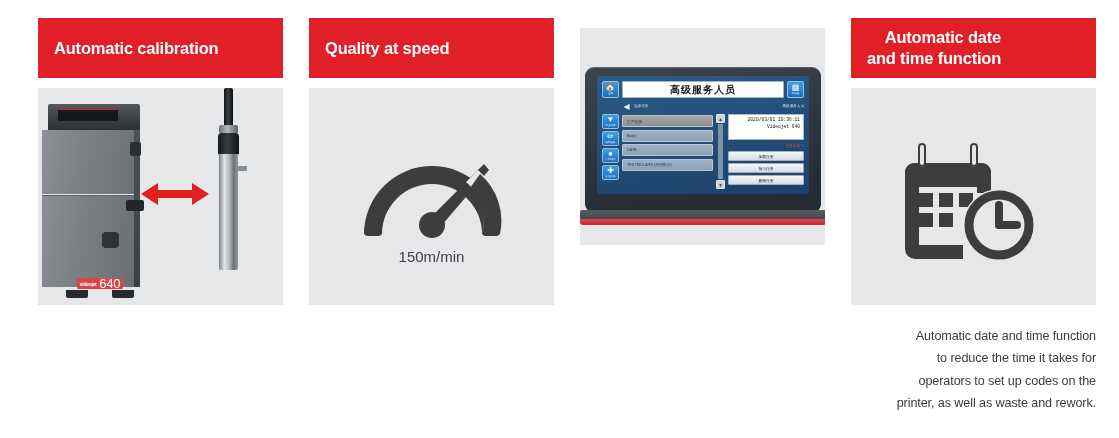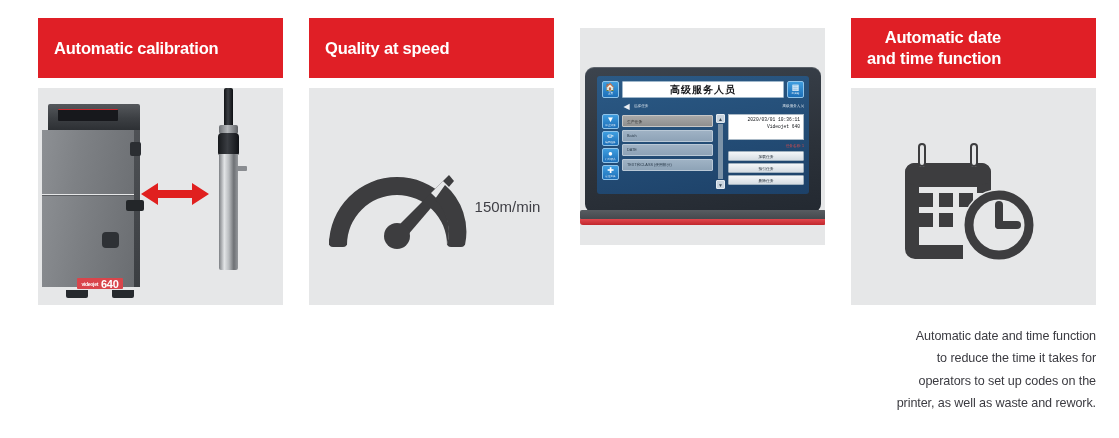--- a/index.html
+++ b/index.html
@@ -107,21 +107,21 @@
     position: absolute; left: 60px; top: 128px; width: 17px; height: 16px;
     background: #2e3135; border-radius: 4px;
   }
   .logo {
     position: absolute; left: 35px; top: 174px;
     width: 46px; height: 11px;
     background: #d9454b; border-radius: 1px;
     display: flex; align-items: center; justify-content: center; gap: 3px;
   }
   .logo .lg-brand { color:#fff; font-size:5px; font-weight:bold; letter-spacing:-0.3px;}
-  .logo .lg-model { color:#fff; font-size:11px; font-weight:bold; letter-spacing:-0.3px;}
+  .logo .lg-model { color:#fff; font-size:13px; font-weight:normal; letter-spacing:-0.3px;}
   .foot {
     position: absolute; left: 24px; top: 186px; width: 22px; height: 8px;
     background: #26292d; border-radius: 0 0 2px 2px;
   }
   .foot.r { left: 70px; }
 
   
   .head { position: absolute; left: 168px; top: 0; width: 46px; height: 200px; }
   .head-cable {
     position: absolute; left: 18px; top: 0; width: 9px; height: 40px;
@@ -147,21 +147,21 @@
     position: absolute; left: 31px; top: 78px; width: 10px; height: 5px;
     background: #8a8d91; border-radius: 1px;
   }
 
   
   .dbl-arrow { position: absolute; left: 103px; top: 93px; width: 68px; height: 26px; }
 
   
   .gauge-wrap {
     position: absolute; inset: 0;
-    display: flex; 
+    display: flex; flex-direction: column;
     align-items: center; justify-content: center; gap: 4px; margin-top: 20px;
   }
   .gauge-label { color: #3f3f45; font-size: 15px; }
 
   
   .hmi-stage { position: absolute; inset: 0; }
   .hmi-bezel {
     position: absolute; left: 5px; top: 39px; width: 236px; height: 146px;
     background: linear-gradient(170deg,#3c444e 0%,#2c323a 60%,#232931 100%);
     border-radius: 9px;

